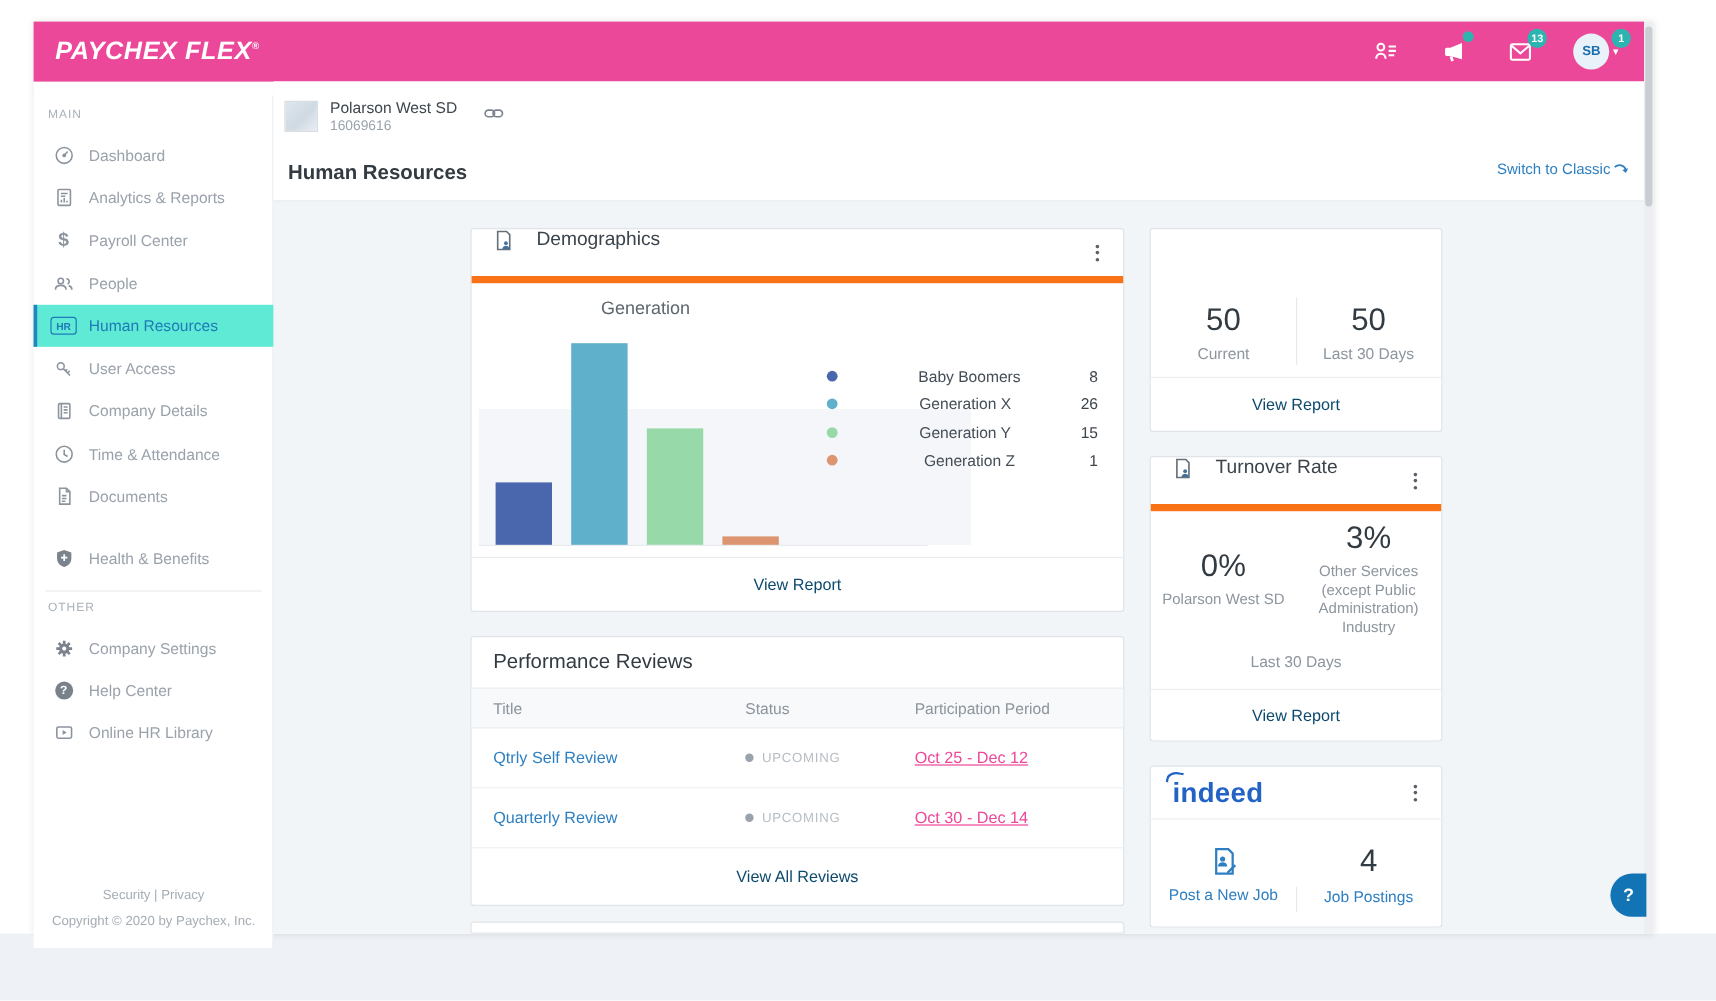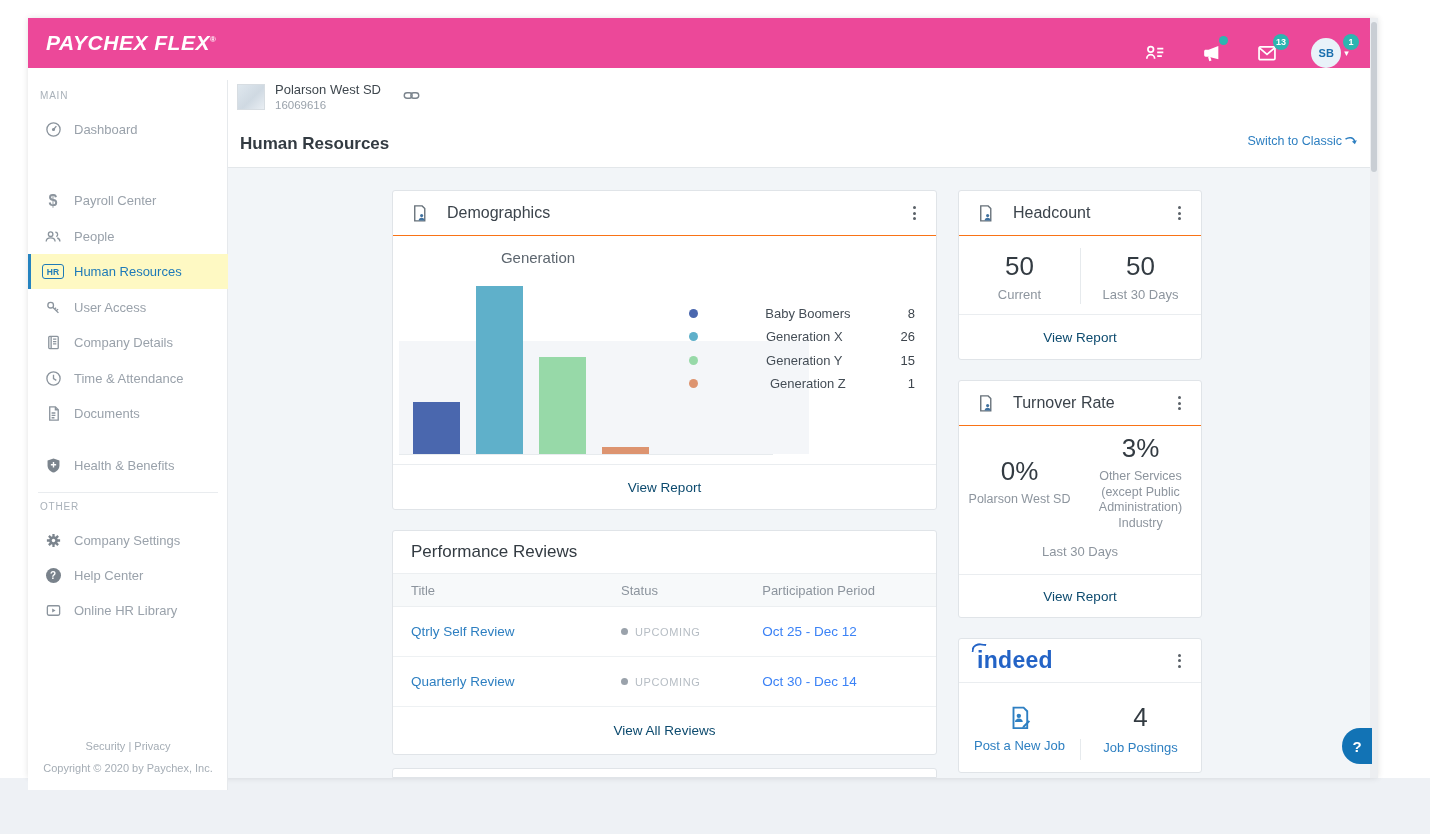--- a/index.html
+++ b/index.html
@@ -4,54 +4,54 @@
 <style>
   html,body{margin:0;padding:0;background:#fff;}
   *{box-sizing:border-box;font-family:"Liberation Sans","DejaVu Sans",sans-serif;}
   .canvas{position:relative;width:1430px;height:834px;background:#ffffff;overflow:hidden;}
   .bottom-band{position:absolute;left:0;top:778px;width:1430px;height:56px;background:#eef1f5;}
   .frame{position:absolute;left:28px;top:18px;width:1350px;height:760px;background:#fff;box-shadow:0 0 6px rgba(0,0,0,.12);}
   
   .topbar{position:absolute;left:0;top:0;width:1342px;height:50px;background:#ec4899;display:flex;align-items:center;}
   .logo{margin-left:18px;color:#fff;font-style:italic;font-weight:bold;font-size:21px;letter-spacing:.5px;}
   .logo sup{font-size:8px;font-style:normal;}
-  .top-icons{position:absolute;right:18px;top:0;height:50px;display:flex;align-items:flex-end;gap:26px;}
+  .top-icons{position:absolute;right:18px;top:0;height:50px;display:flex;align-items:center;gap:26px;}
   .tic{position:relative;width:30px;height:30px;display:flex;align-items:center;justify-content:center;cursor:pointer;}
   .badge{position:absolute;top:-4px;right:-7px;min-width:16px;height:16px;border-radius:9px;background:#2cb5b0;color:#fff;font-size:9px;font-weight:bold;display:flex;align-items:center;justify-content:center;padding:0 3px;}
   .dotbadge{position:absolute;top:-2px;right:-2px;width:9px;height:9px;border-radius:50%;background:#2cb5b0;}
   .avatar{width:30px;height:30px;border-radius:50%;background:#e9f2f9;color:#1a6fae;font-weight:bold;font-size:11px;display:flex;align-items:center;justify-content:center;}
   .caret{color:#fff;font-size:9px;margin-left:3px;}
   
   .scrollbar{position:absolute;right:0;top:0;width:8px;height:760px;background:#eceef1;}
   .scroll-thumb{position:absolute;left:1px;top:4px;width:6px;height:150px;border-radius:3px;background:#c9ced4;}
   
   .sidebar{position:absolute;left:0;top:62px;width:200px;height:710px;background:#fff;border-right:1px solid #e6e9ec;}
   .sec-label{position:absolute;left:12px;font-size:10px;letter-spacing:.8px;color:#a9b1b9;}
   .s-item{position:absolute;left:0;width:200px;height:35px;display:flex;align-items:center;cursor:pointer;color:#8b949d;}
   .s-item .s-ic{width:22px;margin-left:14px;display:flex;justify-content:center;}
   .s-item .s-lbl{margin-left:10px;font-size:13px;color:#9aa2ab;}
-  .s-item.active{background:#fef9c3;border-left:3px solid #2583c0;color:#1e7ab8;}
+  .s-item.active{background:#5eead4;border-left:3px solid #2583c0;color:#1e7ab8;}
   .s-item.active .s-ic{margin-left:11px;}
   .s-item.active .s-lbl{color:#1e7ab8;}
   .s-div{position:absolute;left:10px;width:180px;height:1px;background:#e9ecef;}
   .hrbadge{width:22px;height:15px;border:1.6px solid currentColor;border-radius:3px;font-size:8.5px;font-weight:bold;display:flex;align-items:center;justify-content:center;}
   .q-circ{width:15px;height:15px;border-radius:50%;background:#79828b;color:#fff;font-size:10px;font-weight:bold;display:flex;align-items:center;justify-content:center;}
   .side-foot{position:absolute;left:0;width:200px;text-align:center;font-size:11px;color:#a5adb5;}
   
   .content{position:absolute;left:200px;top:50px;width:1142px;height:710px;background:#f2f5f8;}
   .c-header{position:absolute;left:0;top:0;width:1142px;height:100px;background:#fff;border-bottom:1px solid #e3e7ea;}
   .thumb{position:absolute;left:9px;top:16px;width:28px;height:26px;border:1px solid #d7dde2;background:linear-gradient(135deg,#dfe7ee 0%,#cfd9e2 55%,#e9eef3 100%);}
   .co-name{position:absolute;left:47px;top:14px;font-size:13px;color:#3f474e;}
   .co-id{position:absolute;left:47px;top:31px;font-size:11.5px;color:#9aa2ab;}
   .chain{position:absolute;left:175px;top:20px;cursor:pointer;}
   .page-title{position:absolute;left:12px;top:66px;font-size:17px;font-weight:bold;color:#333b42;}
   .switch{position:absolute;right:12px;top:66px;font-size:12.5px;color:#2d7fc1;cursor:pointer;display:flex;align-items:center;gap:2px;}
   
   .card{position:absolute;background:#fff;border:1px solid #e0e4e8;border-radius:3px;}
-  .card-h{position:relative;height:45px;border-bottom:1px solid #f97316;display:flex;align-items:center;}
+  .card-h{position:relative;height:45px;border-bottom:6px solid #f97316;display:flex;}
   .card-h .ch-ic{margin-left:17px;display:flex;}
   .card-h .ch-t{margin-left:18px;font-size:16px;color:#3b434b;}
   .kebab{position:absolute;right:14px;top:50%;transform:translateY(-50%);width:16px;height:20px;display:flex;flex-direction:column;align-items:center;justify-content:center;gap:2.5px;cursor:pointer;}
   .kebab i{width:3px;height:3px;border-radius:50%;background:#596067;}
   .view-link{color:#0c4a6e;font-size:13.5px;cursor:pointer;}
   .card-foot{position:absolute;left:0;bottom:0;width:100%;border-top:1px solid #eaedf0;display:flex;align-items:center;justify-content:center;}
   
   #demo{left:164px;top:122px;width:545px;height:320px;}
   .gen-label{position:absolute;left:20px;top:58px;width:250px;text-align:center;font-size:15px;color:#5d666f;}
   .band{position:absolute;left:6px;top:150px;width:410px;height:113px;background:#f4f6f9;}
@@ -83,21 +83,21 @@
   .rev-title{height:42px;display:flex;align-items:center;padding-left:18px;font-size:17px;color:#333b42;}
   .rev-head{height:34px;background:#f7f9fa;border-top:1px solid #eceff1;border-bottom:1px solid #eceff1;display:flex;align-items:center;font-size:13px;color:#8c949d;}
   .col-title{width:42%;padding-left:18px;}
   .col-status{width:26%;}
   .col-period{width:32%;}
   .rev-row{height:50px;display:flex;align-items:center;border-bottom:1px solid #eef1f3;font-size:13.5px;}
   .rev-row .col-title{color:#2d7fc1;cursor:pointer;}
   .status-wrap{display:flex;align-items:center;gap:7px;}
   .st-dot{width:7px;height:7px;border-radius:50%;background:#9aa2ab;}
   .st-txt{font-size:11px;letter-spacing:.6px;color:#b6bdc4;text-align:right;}
-  .rev-row .col-period{color:#3b82f6;}
+  .rev-row .col-period{color:#ec4899;text-decoration:underline;}
   #reviews .card-foot{height:48px;border-top:none;}
   .card-sliver{position:absolute;left:164px;top:700px;width:545px;height:10px;background:#fff;border:1px solid #e0e4e8;border-radius:3px 3px 0 0;}
   
   #indeed{left:730px;top:570px;width:244px;height:135px;}
   .indeed-h{position:relative;height:44px;border-bottom:1px solid #eaedf0;display:flex;align-items:center;}
   .indeed-logo{position:relative;margin-left:18px;font-size:23px;font-weight:bold;color:#2363c6;letter-spacing:.3px;}
   .indeed-arc{position:absolute;left:-5px;top:-4px;width:14px;height:10px;border:2px solid #2363c6;border-bottom:none;border-right:none;border-radius:70% 0 0 0;transform:rotate(8deg);}
   #indeed .stats{position:absolute;left:0;top:44px;width:100%;height:91px;display:flex;}
   #indeed .vdiv{top:56px;bottom:14px;}
   .ind-link{font-size:13px;color:#2d7fc1;margin-top:7px;cursor:pointer;}
@@ -156,20 +156,32 @@
             <svg width="17" height="17" viewBox="0 0 18 18">
               <g stroke="#8b949d" stroke-width="1.4" fill="none">
                 <circle cx="9" cy="9" r="7"></circle>
                 <path d="M9 9l3-3.5"></path>
                 <circle cx="9" cy="9" r="1" fill="#8b949d"></circle>
               </g>
             </svg>
           </span>
         <span class="s-lbl">Dashboard</span>
       </div>
+      <div class="s-item" style="top:67px">
+        <span class="s-ic">
+            <svg width="17" height="17" viewBox="0 0 18 18">
+              <g stroke="#8b949d" stroke-width="1.4" fill="none">
+                <rect x="3.5" y="2" width="11" height="14" rx="1"></rect>
+                <path d="M6 5.5h6M6 8h4"></path>
+                <path d="M6.5 13.5v-2.5M9 13.5v-4M11.5 13.5v-1.5"></path>
+              </g>
+            </svg>
+          </span>
+        <span class="s-lbl">Analytics &amp; Reports</span>
+      </div>
       <div class="s-item" style="top:103px">
         <span class="s-ic" style="font-size:16px;font-weight:bold;color:#8b949d">$</span>
         <span class="s-lbl">Payroll Center</span>
       </div>
       <div class="s-item" style="top:139px">
         <span class="s-ic">
             <svg width="18" height="17" viewBox="0 0 18 18">
               <g stroke="#8b949d" stroke-width="1.4" fill="none">
                 <circle cx="6.5" cy="6.5" r="2.4"></circle>
                 <path d="M1.8 14.2c0-2.3 2-3.8 4.7-3.8s4.7 1.5 4.7 3.8"></path>
@@ -345,35 +357,20 @@
               <span class="lg-lbl">Generation Z</span>
               <span class="lg-val">1</span>
             </div>
         </div>
         <div class="card-foot">
             <span class="view-link">View Report</span>
           </div>
       </div>
 
       <div class="card" id="headcount">
-        <div class="card-h">
-          <span class="ch-ic">
-              <svg width="19" height="19" viewBox="0 0 18 18">
-                <path d="M4.5 1.8h7l2.5 2.5V16h-9.5z" fill="none" stroke="#667079" stroke-width="1.3"></path>
-                <circle cx="11" cy="11" r="1.5" fill="#41729f"></circle>
-                <path d="M8.2 15.6c0-1.6 1.2-2.6 2.8-2.6s2.8 1 2.8 2.6z" fill="#41729f"></path>
-              </svg>
-            </span>
-          <span class="ch-t">Headcount</span>
-          <span class="kebab">
-              <i></i>
-              <i></i>
-              <i></i>
-            </span>
-        </div>
         <div class="stats">
           <div class="stat-cell">
               <span class="stat-num">50</span>
               <span class="stat-lbl">Current</span>
             </div>
           <div class="stat-cell">
               <span class="stat-num">50</span>
               <span class="stat-lbl">Last 30 Days</span>
             </div>
           <div class="vdiv"></div>

